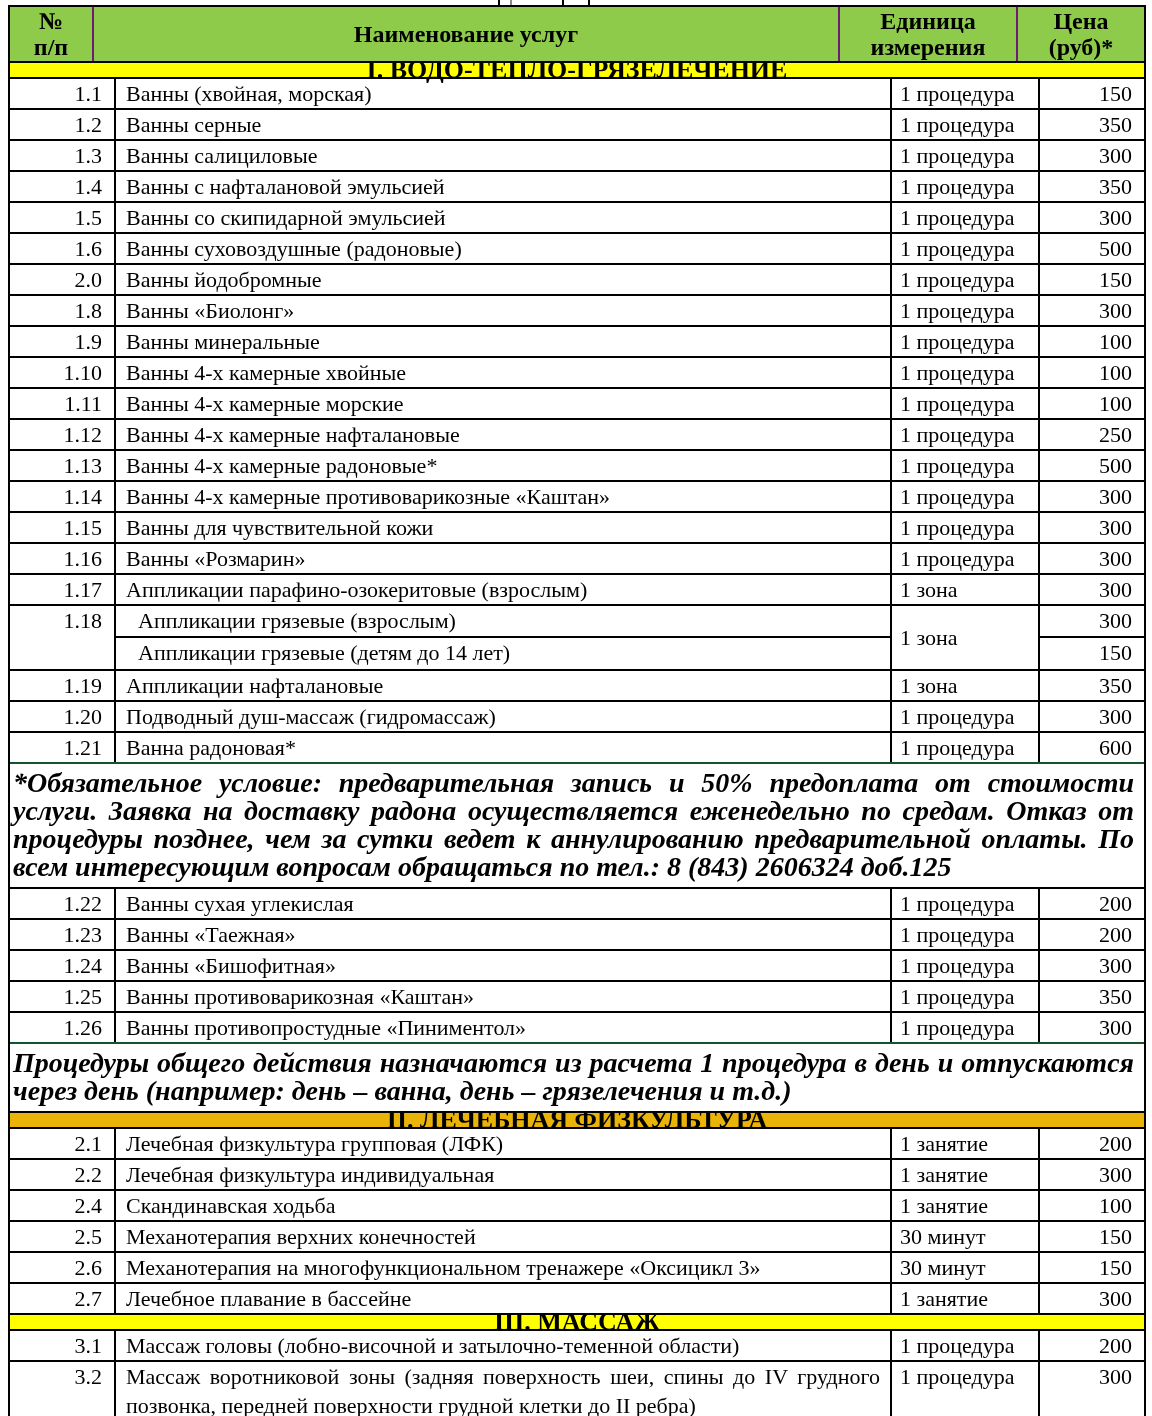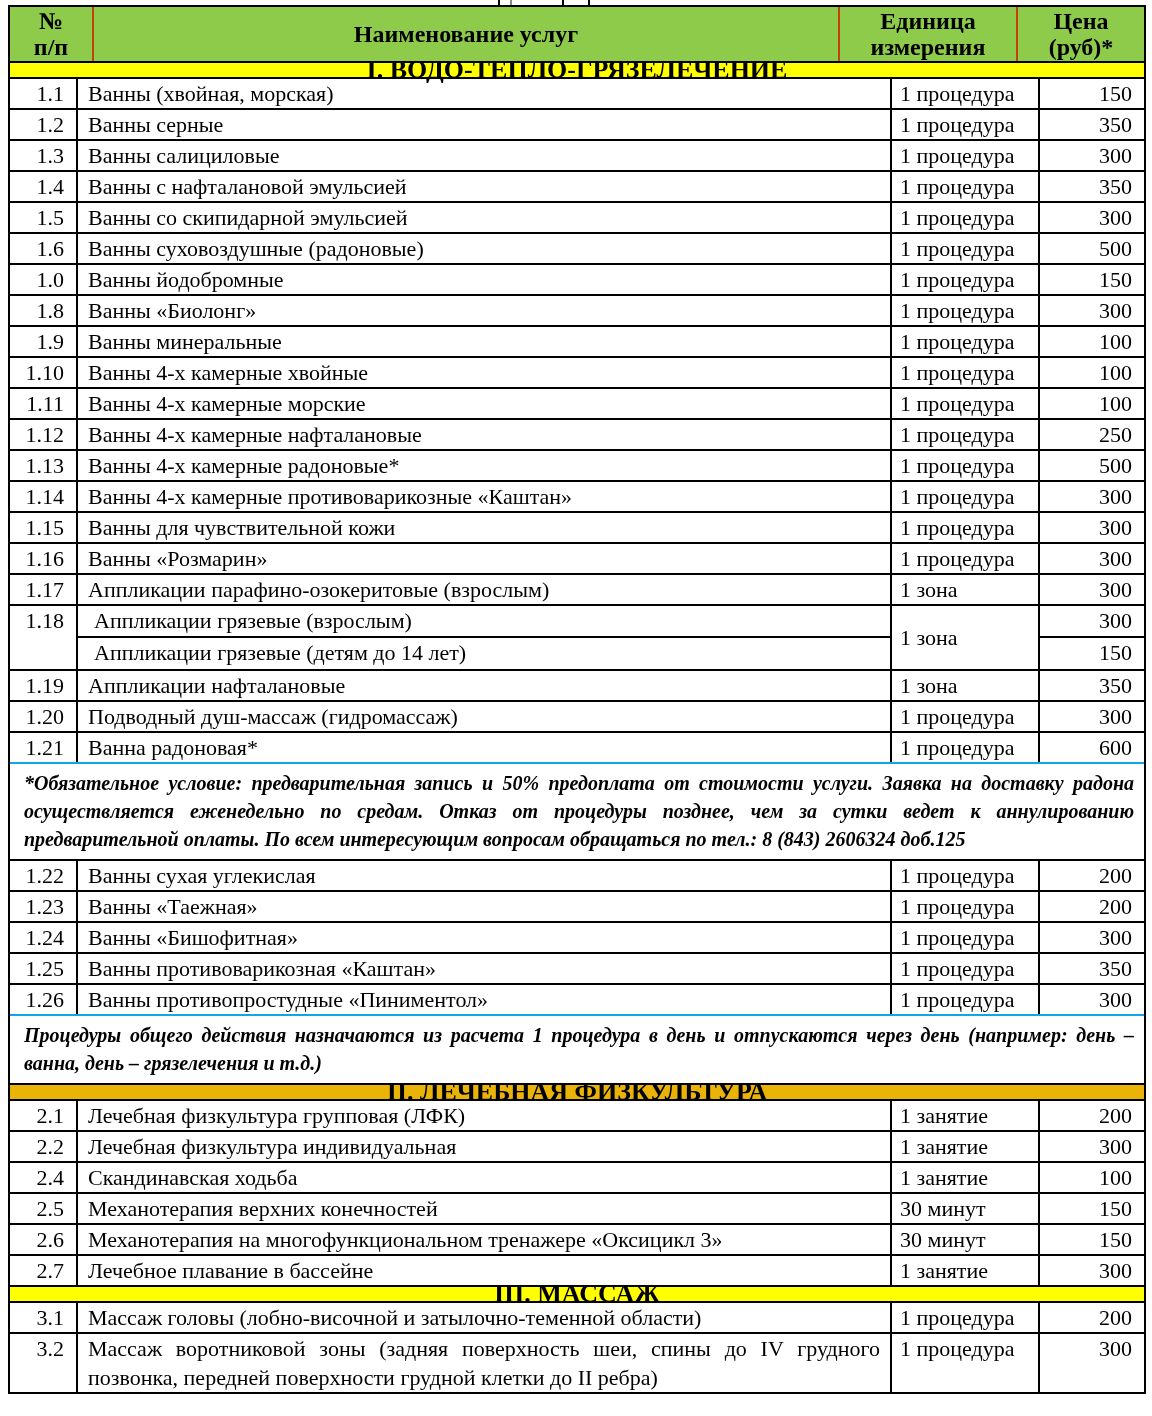--- a/index.html
+++ b/index.html
@@ -13,57 +13,57 @@
   .sliver .tick{position:absolute;top:0;width:2px;height:5px;background:#000;}
   .sliver .tick.t2{background:#8a8a8a;}
 
   .tbl{
     margin-left:8px;width:1138px;box-sizing:border-box;
     border:2px solid #000;
   }
   
   .hdr{display:flex;height:54px;}
   .hdr > div{
-    box-sizing:border-box;border-left:2px solid #c2410c;
+    box-sizing:border-box;border-left:2px solid #701a75;
     display:flex;flex-direction:column;justify-content:center;align-items:center;
     font-weight:bold;font-size:24px;line-height:26px;text-align:center;
   }
   .hdr > div:first-child{border-left:none;}
   .h-num{width:82px;}
   .h-name{flex:1;font-size:25px;}
   .h-unit{width:178px;}
   .h-price{width:128px;}
 
   .section{
     box-sizing:border-box;border-top:2px solid #000;
     height:16px;display:flex;align-items:center;justify-content:center;
     font-weight:bold;font-size:26px;
   }
 
   .row{display:flex;border-top:2px solid #000;}
   .c{box-sizing:border-box;border-left:2px solid #000;font-size:22px;line-height:29px;}
   .row .c:first-child{border-left:none;}
-  .c-num{width:66px;text-align:right;padding-right:12px;min-height:29px;}
+  .c-num{width:104px;text-align:right;padding-right:12px;min-height:29px;}
   .c-name{flex:1;padding-left:10px;padding-right:10px;}
   .c-name.j{text-align:justify;}
   .c-unit{width:148px;padding-left:8px;}
   .c-price{width:106px;text-align:right;padding-right:12px;}
   .vcenter{display:flex;align-items:center;}
 
   .grp-names{flex:1;display:flex;flex-direction:column;padding:0;}
-  .grp-name{padding-left:16px;min-height:31px;line-height:30px;box-sizing:border-box;}
+  .grp-name{padding-left:22px;min-height:31px;line-height:30px;box-sizing:border-box;}
   .grp-prices{width:106px;display:flex;flex-direction:column;padding:0;}
   .grp-price{text-align:right;padding-right:12px;min-height:31px;line-height:30px;box-sizing:border-box;}
   .gb{border-bottom:2px solid #000;}
 
   .note{
-    border-top:2px solid #0ea5e9;
-    padding:5px 10px 6px 14px;
+    border-top:2px solid #14532d;
+    padding:5px 10px 6px 3px;
     font-weight:bold;font-style:italic;
-    font-size:20px;line-height:28px;text-align:justify;
+    font-size:28px;line-height:28px;text-align:justify;
   }
 </style>
 </head>
 <body>
 
 <div class="sliver">
   <span class="tick" style="left:490px"></span>
   <span class="tick t2" style="left:502px"></span>
   <span class="tick" style="left:554px"></span>
   <span class="tick" style="left:580px"></span>
@@ -119,21 +119,21 @@
         <div class="c c-unit">1 процедура</div>
         <div class="c c-price">300</div>
       </div>
       <div class="row">
         <div class="c c-num">1.6</div>
         <div class="c c-name">Ванны суховоздушные (радоновые)</div>
         <div class="c c-unit">1 процедура</div>
         <div class="c c-price">500</div>
       </div>
       <div class="row">
-        <div class="c c-num">1.0</div>
+        <div class="c c-num">2.0</div>
         <div class="c c-name">Ванны йодобромные</div>
         <div class="c c-unit">1 процедура</div>
         <div class="c c-price">150</div>
       </div>
       <div class="row">
         <div class="c c-num">1.8</div>
         <div class="c c-name">Ванны «Биолонг»</div>
         <div class="c c-unit">1 процедура</div>
         <div class="c c-price">300</div>
       </div>

